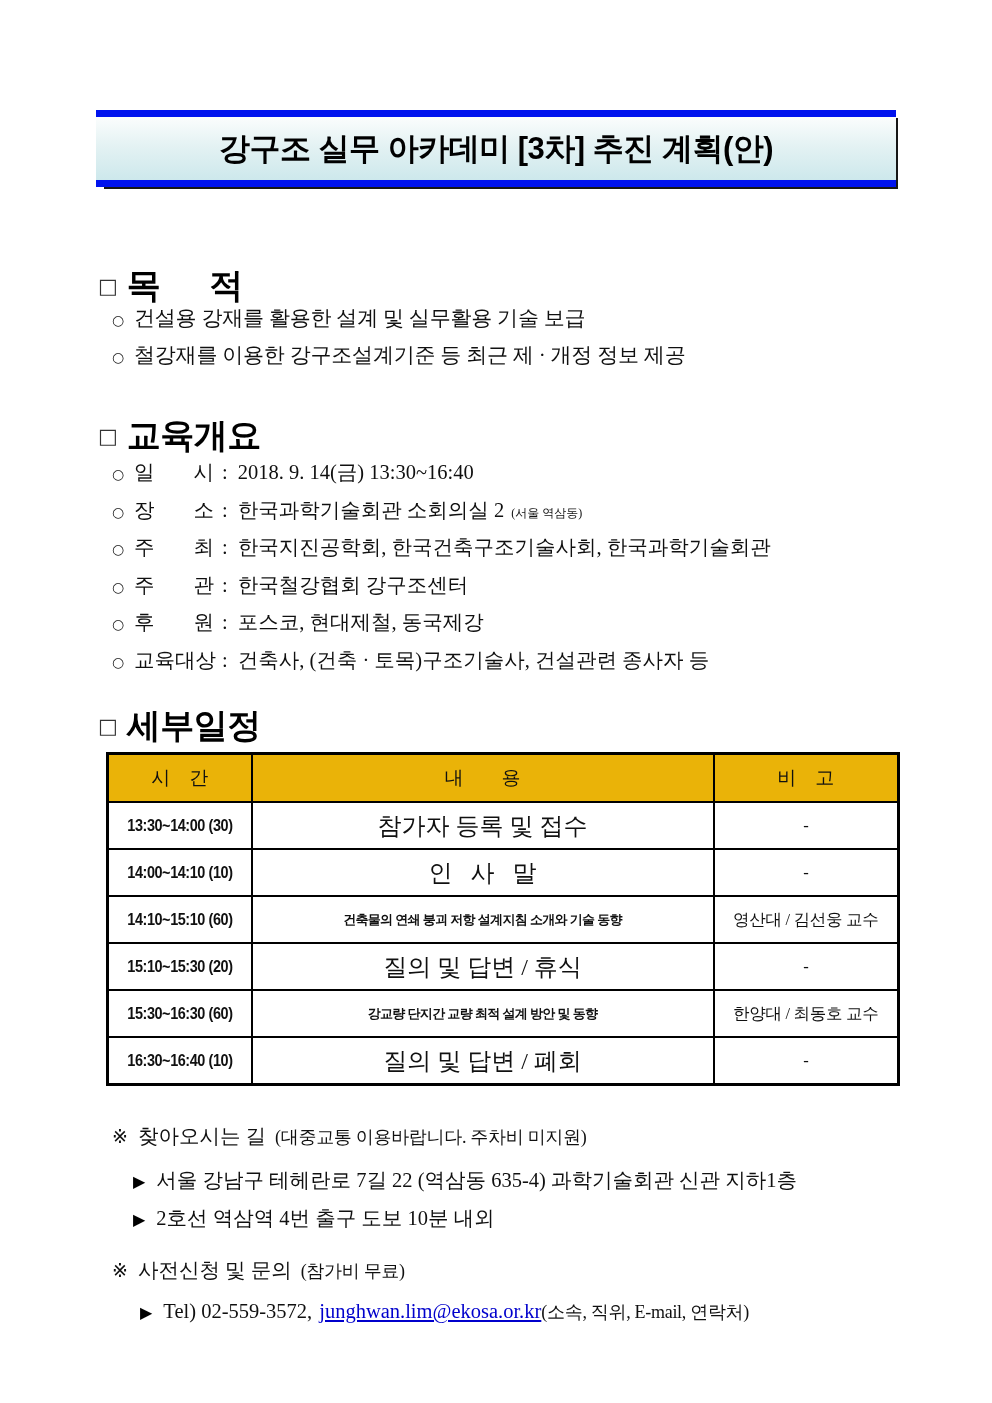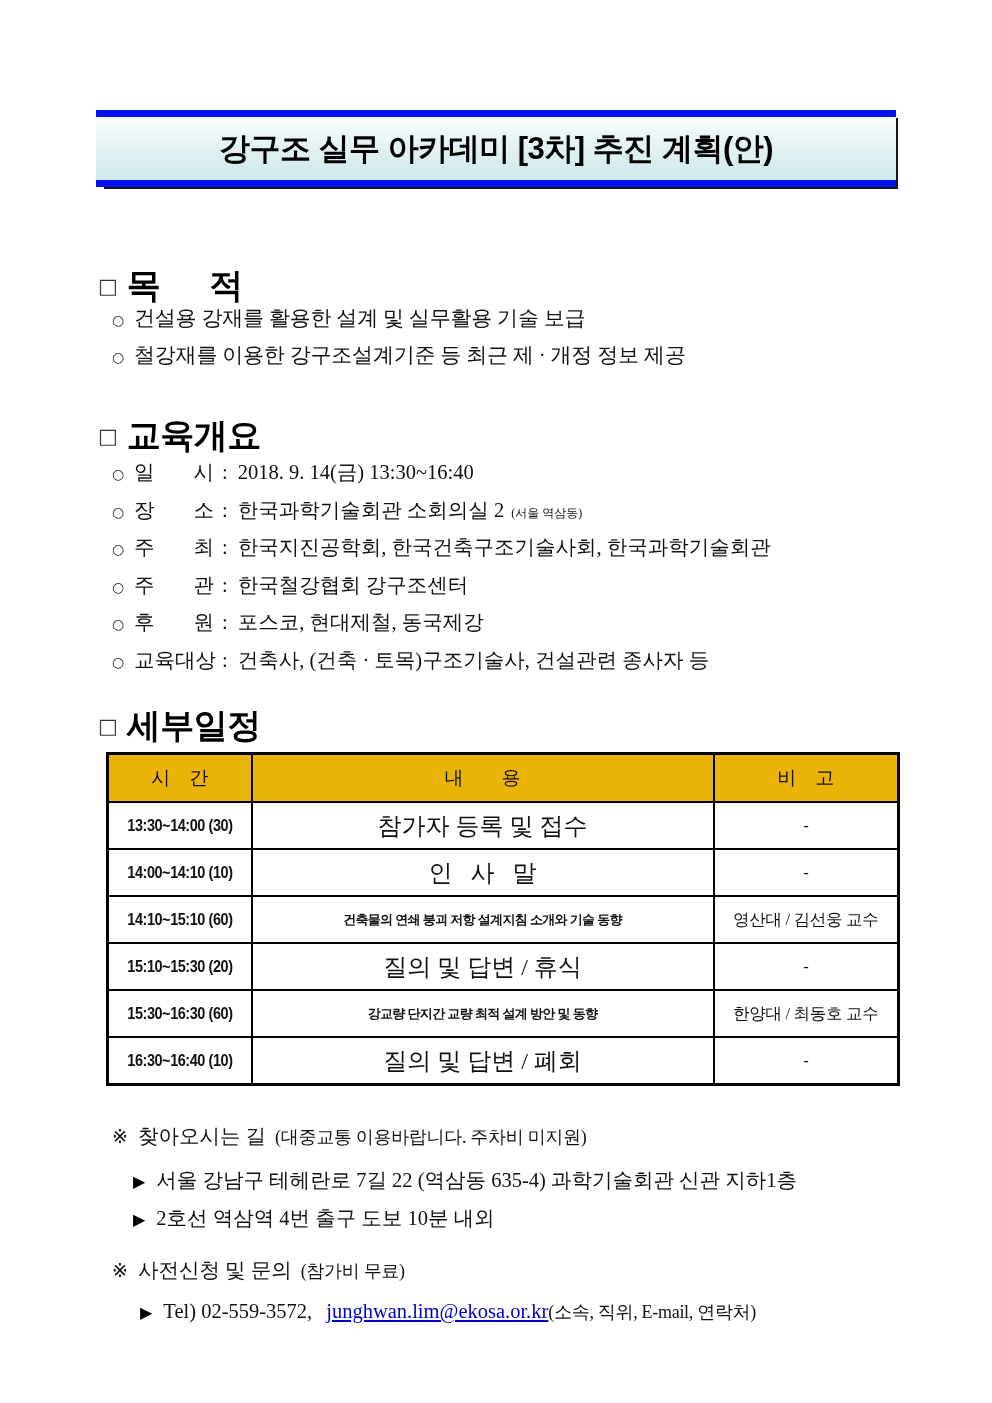--- a/index.html
+++ b/index.html
@@ -50,21 +50,21 @@
         font-size:13px;letter-spacing:-0.7px;border-radius:23px;}
   .t-remark{font-size:16.5px;letter-spacing:-0.3px;}
 
   
   .ref-row{position:absolute;left:112px;display:flex;align-items:baseline;font-size:20.5px;white-space:nowrap;}
   .ref{font-family:"DejaVu Sans",sans-serif;font-size:19px;margin-right:10px;color:#111;}
   .ref-note{font-size:18px;margin-left:9px;letter-spacing:-0.3px;}
   .arr-row{position:absolute;left:133px;display:flex;align-items:baseline;font-size:20.5px;white-space:nowrap;}
   .arr{font-family:"DejaVu Sans",sans-serif;font-size:16px;margin-right:11px;color:#000;}
   .tel-suffix{font-size:18px;letter-spacing:-0.3px;}
-  .email{color:#0000cc;text-decoration:underline;cursor:pointer;margin-left:14px;}
+  .email{color:#0000cc;text-decoration:underline;cursor:pointer;margin-left:7px;}
 </style>
 </head>
 <body>
 
 <div class="page">
 
   <div class="banner">
     <div class="banner-title">강구조 실무 아카데미 [3차] 추진 계획(안)</div>
   </div>
 

